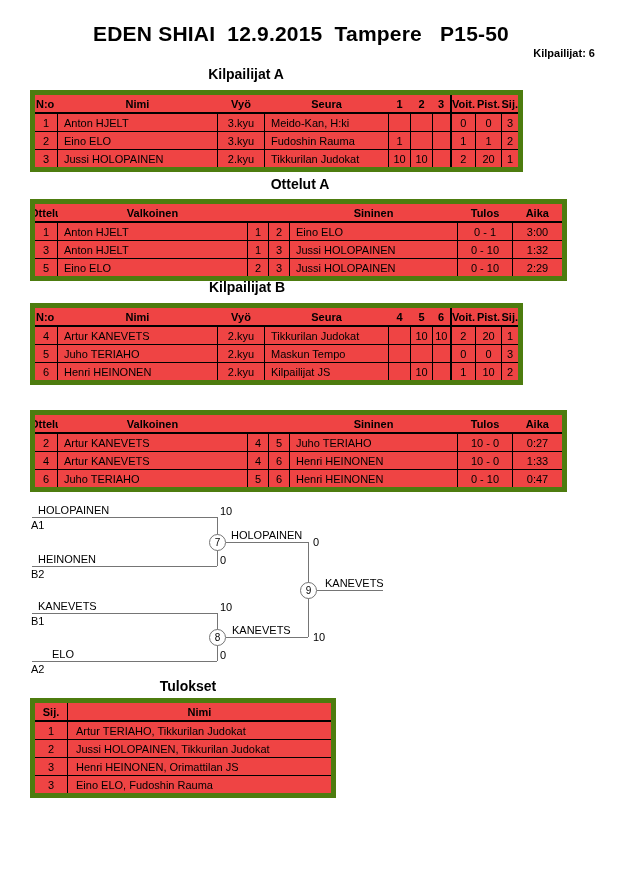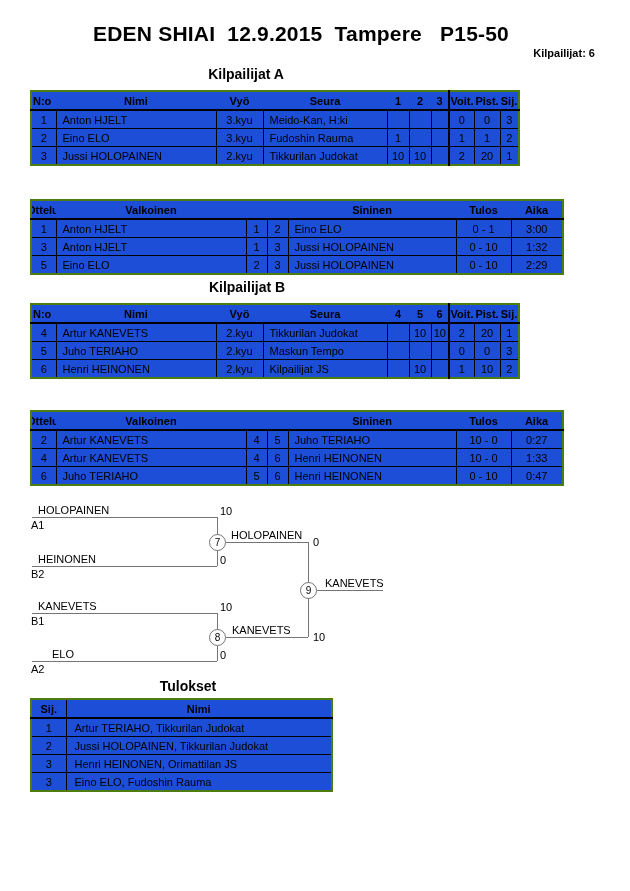--- a/index.html
+++ b/index.html
@@ -5,22 +5,22 @@
   html,body{margin:0;padding:0;background:#fff;}
   .page{position:relative;width:630px;height:800px;background:#ffffff;
         font-family:"Liberation Sans",sans-serif;color:#000;overflow:hidden;}
 
   .title{position:absolute;left:0;top:22px;width:602px;text-align:center;
          font-size:21px;font-weight:bold;white-space:pre;letter-spacing:0.2px;}
   .count{position:absolute;top:47px;right:35px;font-size:11px;font-weight:bold;}
 
   .sec{position:absolute;width:200px;text-align:center;font-size:14px;font-weight:bold;}
 
-  table{position:absolute;border-collapse:collapse;table-layout:fixed;background:#1d4ed8;
-        border:2px solid #4d7c0f;}
+  table{position:absolute;border-collapse:collapse;table-layout:fixed;background:#ef4444;
+        border:5px solid #4d7c0f;}
   th,td{font-size:11px;height:17px;padding:0;overflow:hidden;white-space:nowrap;
         text-align:center;vertical-align:middle;}
   td{border:1px solid #000;}
   th{font-weight:bold;border:none;border-bottom:2px solid #000;}
 
   
   .ktable{width:488px;}
   .ktable th:nth-child(1){text-align:left;padding-left:1px;}
   .ktable td:nth-child(2),.ktable td:nth-child(4){text-align:left;padding-left:6px;}
   .ktable th:nth-child(8),.ktable td:nth-child(8){border-left:2px solid #000;}
@@ -111,20 +111,21 @@
           <td>10</td>
           <td>10</td>
           <td></td>
           <td>2</td>
           <td>20</td>
           <td>1</td>
         </tr>
       </tbody>
   </table>
 
+  <div class="sec" style="left:200px;top:176px">Ottelut A</div>
   <table class="otable" style="left:30px;top:199px">
     <colgroup>
       <col style="width:25px">
         <col style="width:190px">
         <col style="width:21px">
         <col style="width:21px">
       <col style="width:168px">
         <col style="width:55px">
         <col style="width:52px">
     </colgroup>

